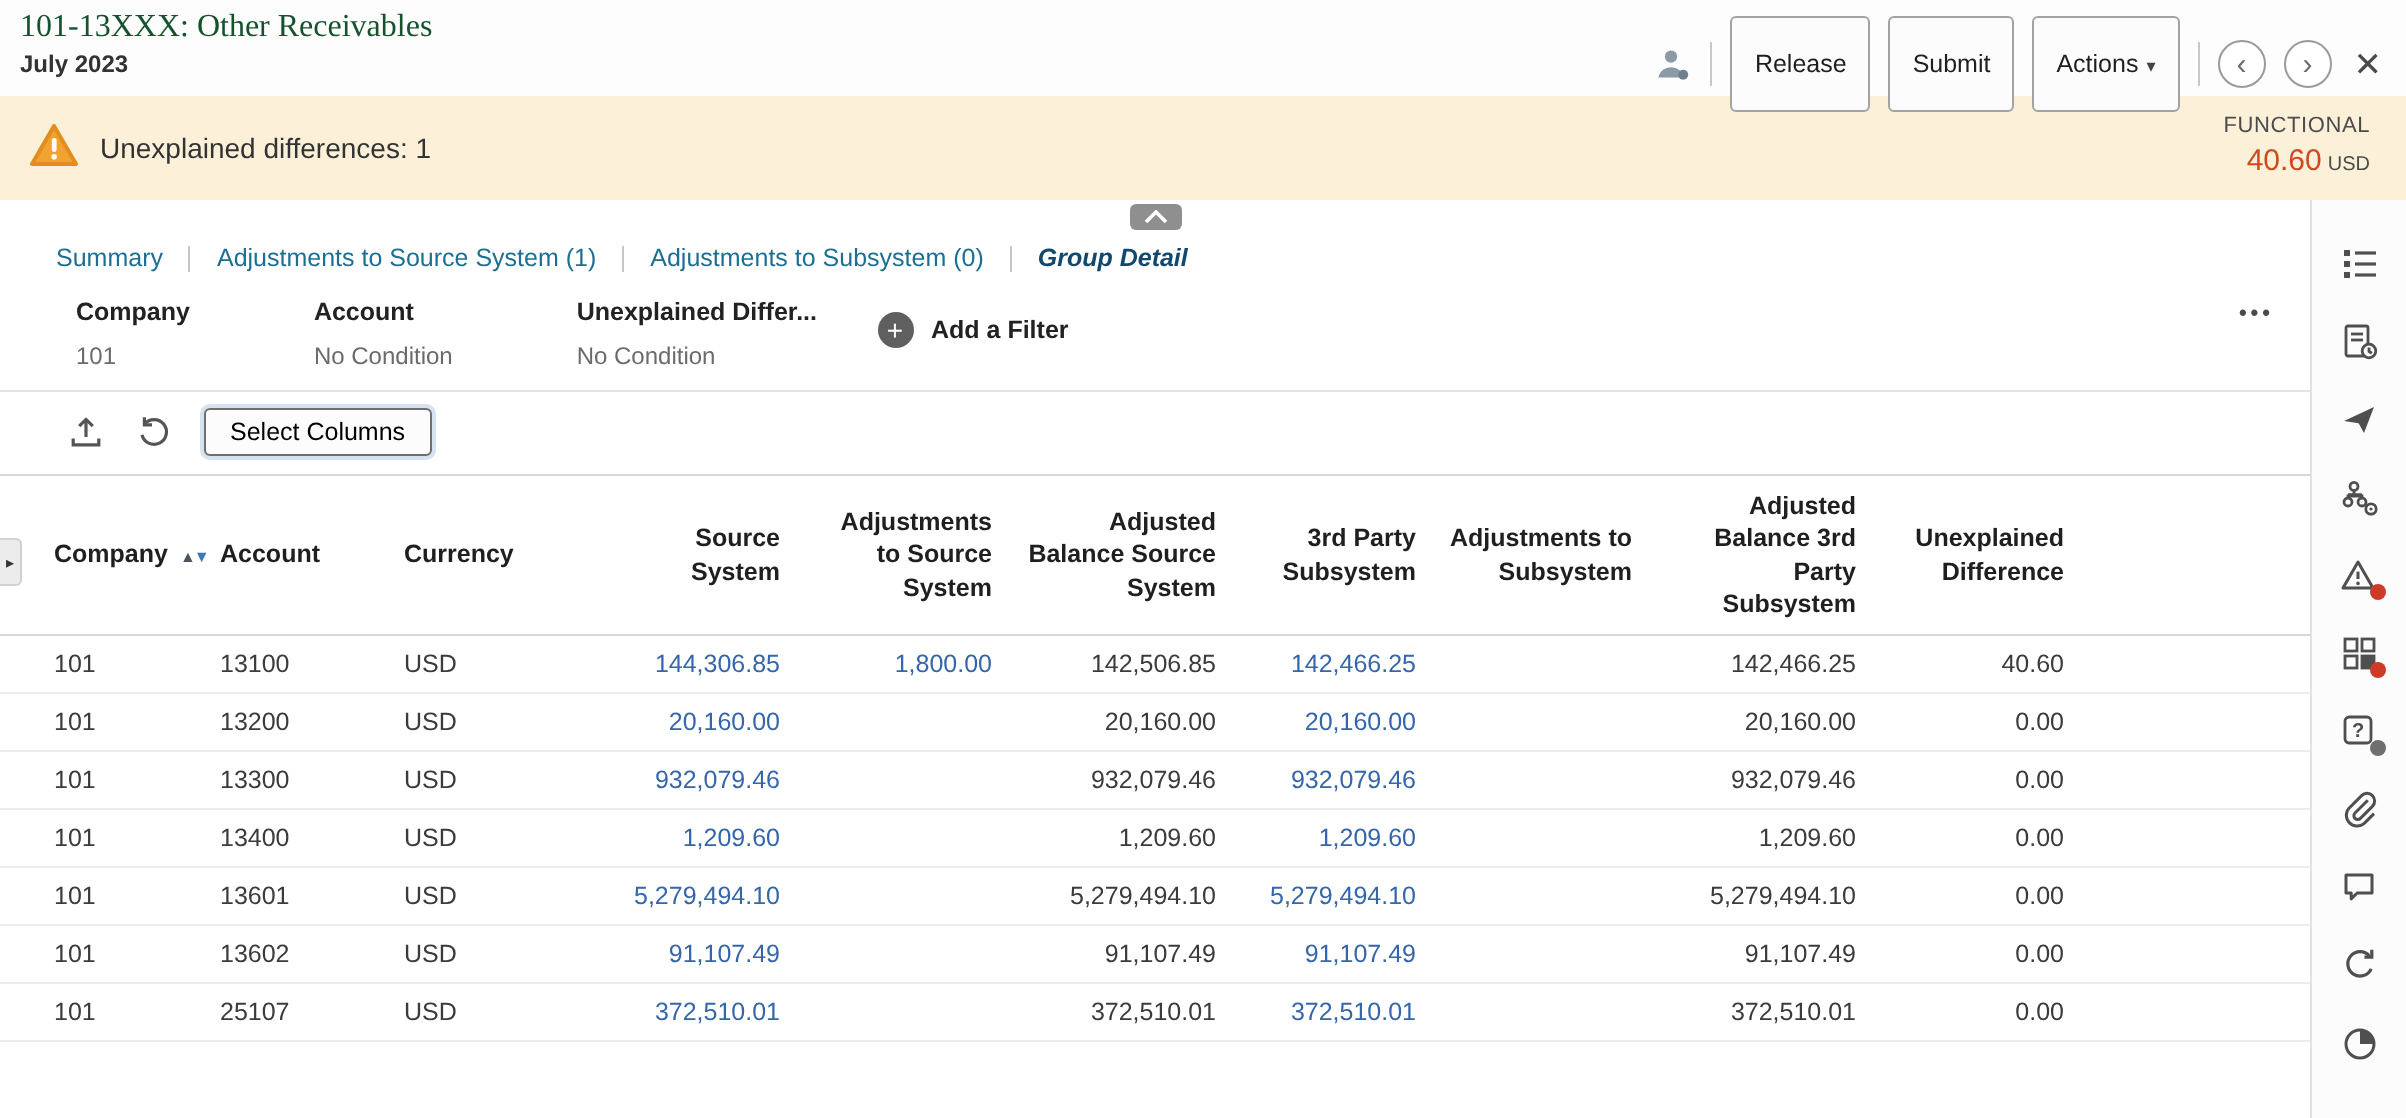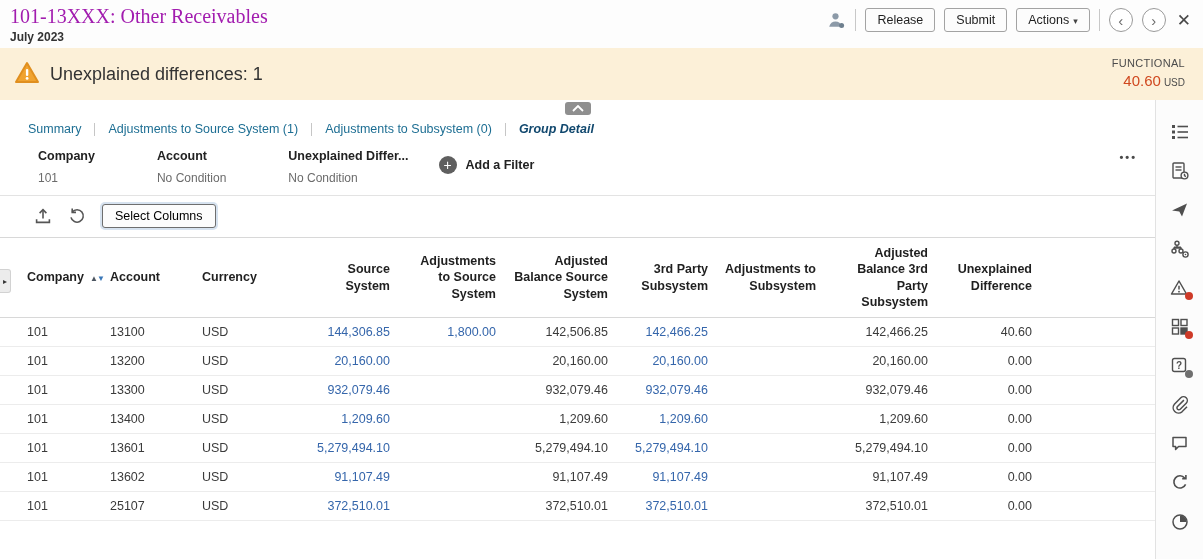--- a/index.html
+++ b/index.html
@@ -8,36 +8,36 @@
     --funnel-blue:#1e79c4;
   }
   *{box-sizing:border-box;}
   html,body{margin:0;padding:0;}
   body{width:1203px;height:559px;overflow:hidden;background:#fff;
     font-family:"Liberation Sans",sans-serif;font-size:12.5px;color:#333;}
 
   
   .header{height:48px;display:flex;justify-content:space-between;align-items:flex-start;
     padding:5px 12px 0 10px;background:#fdfdfd;}
-  .title{font-family:"Liberation Serif",serif;font-size:20px;color:#a21caf;margin:0;font-weight:400;}
+  .title{font-family:"Liberation Serif",serif;font-size:16px;color:#14532d;margin:0;font-weight:400;}
   .subtitle{font-size:12px;font-weight:700;color:#333;margin-top:2px;}
   .header-actions{display:flex;align-items:center;gap:9px;margin-top:3px;}
   .vdiv{width:1px;height:22px;background:#c8c8c8;}
-  .btn{background:#fcfcfc;border:1px solid #a3a3a3;border-radius:3px;padding:4px 11px;
+  .btn{background:#fcfcfc;border:1px solid #a3a3a3;border-radius:3px;padding:16px 11px;
     font-size:12.5px;color:#1f1f1f;cursor:pointer;font-family:inherit;}
   .caret{font-size:9px;margin-left:4px;color:#444;}
   .circle-btn{width:24px;height:24px;border:1px solid #9a9a9a;border-radius:50%;display:flex;
     align-items:center;justify-content:center;color:#6b6b6b;font-size:15px;background:#fff;line-height:1;cursor:pointer;}
   .close-x{font-size:17px;color:#4a4a4a;margin-left:2px;cursor:pointer;}
 
   
   .banner{height:52px;background:var(--banner-bg);display:flex;align-items:center;
     justify-content:space-between;padding:0 18px 0 14px;}
   .banner-left{display:flex;align-items:center;gap:10px;}
-  .banner-msg{font-size:18px;color:#333;}
+  .banner-msg{font-size:14px;color:#333;}
   .functional{text-align:right;line-height:1.35;margin-left:40px;}
   .func-label{font-size:11px;color:#4c4c4c;letter-spacing:.3px;}
   .func-amount{font-size:15px;color:var(--amount-red);}
   .func-cur{font-size:10px;color:#4c4c4c;margin-left:3px;}
 
   
   .content{display:flex;height:459px;}
   .main{flex:1;min-width:0;position:relative;}
   .collapse-strip{height:14px;display:flex;justify-content:center;}
   .collapse-btn{width:26px;height:13px;background:#8f8f8f;border-radius:3px;display:flex;

